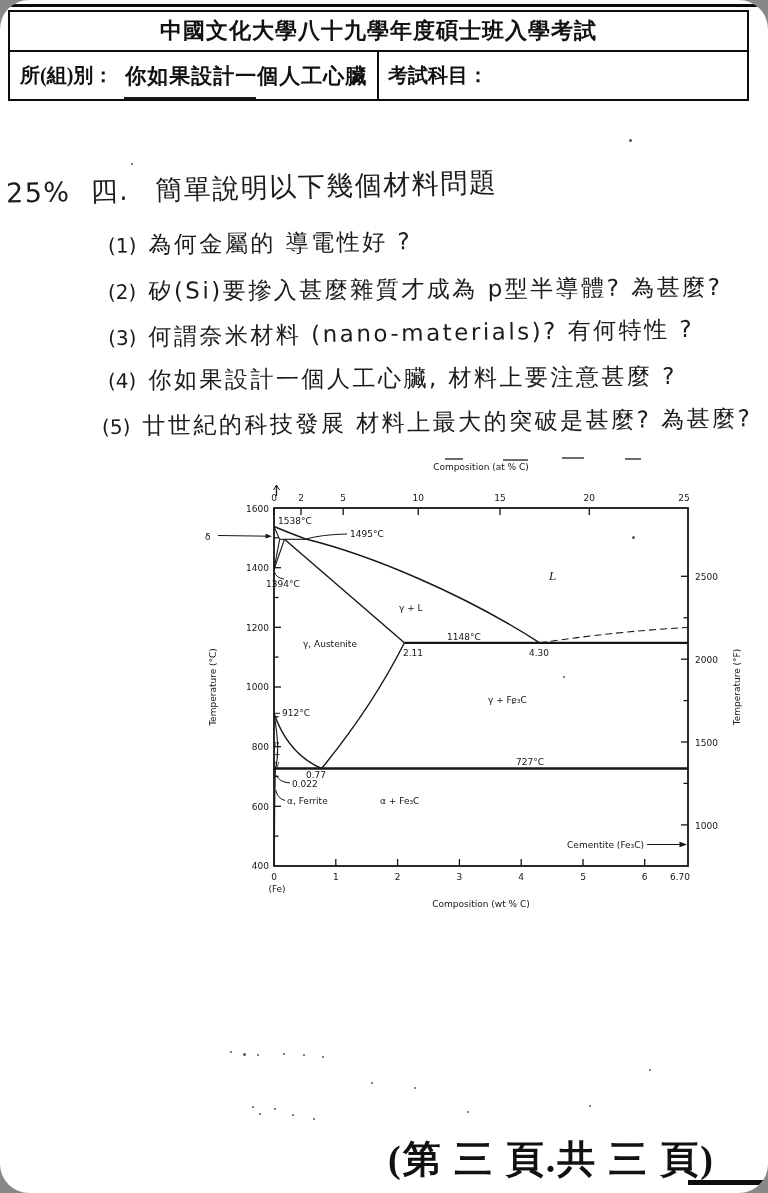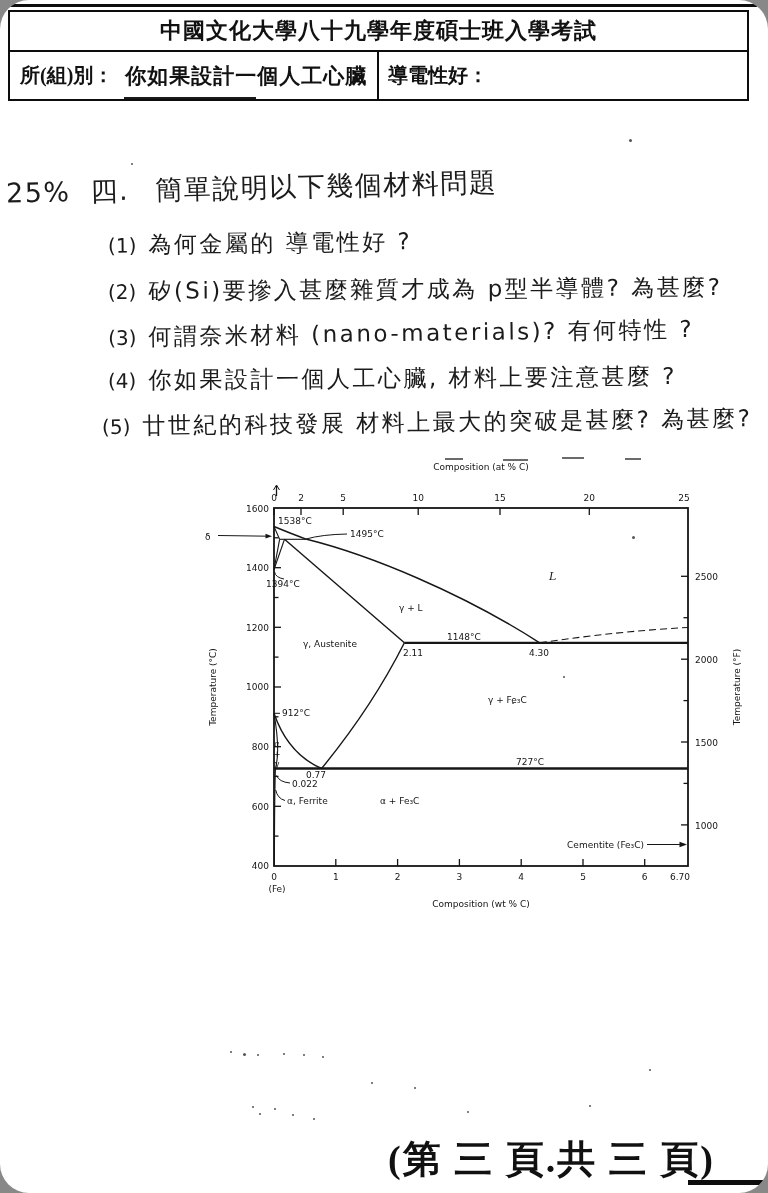--- a/index.html
+++ b/index.html
@@ -60,21 +60,21 @@
     <div class="title-row">
       <h1 class="exam-title">中國文化大學八十九學年度碩士班入學考試</h1>
     </div>
     <div class="info-row">
       <div class="info-left">
         <span class="hlbl">所(組)別：</span>
         <span class="hval">你如果設計一個人工心臟</span>
       </div>
       <div class="vdiv"></div>
       <div class="info-right">
-        <span class="hlbl">導電性好：</span>
+        <span class="hlbl">考試科目：</span>
       </div>
     </div>
     <div class="dept-underline"></div>
   </div>
 
   <div class="hw hw-heading">
     <span class="score">25%</span>
     <span class="qnum">四.</span>
     <span class="htxt">簡單說明以下幾個材料問題</span>
   </div>

